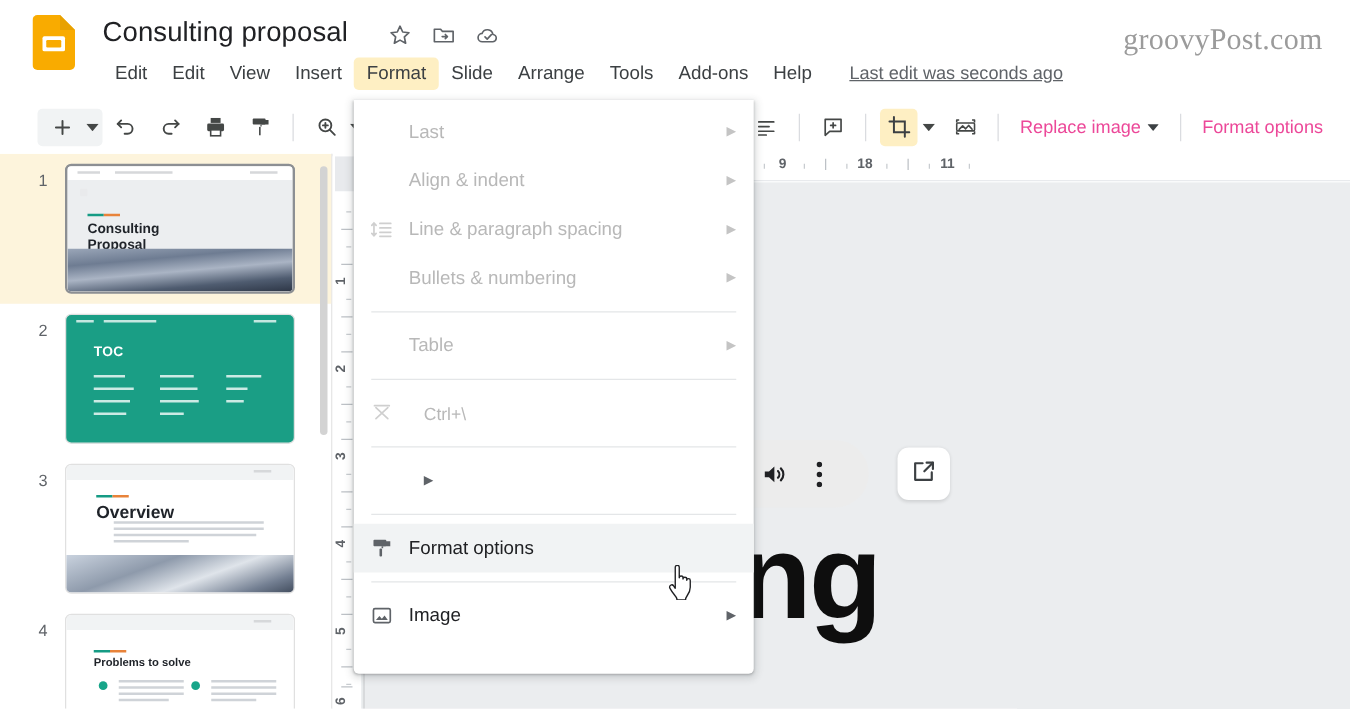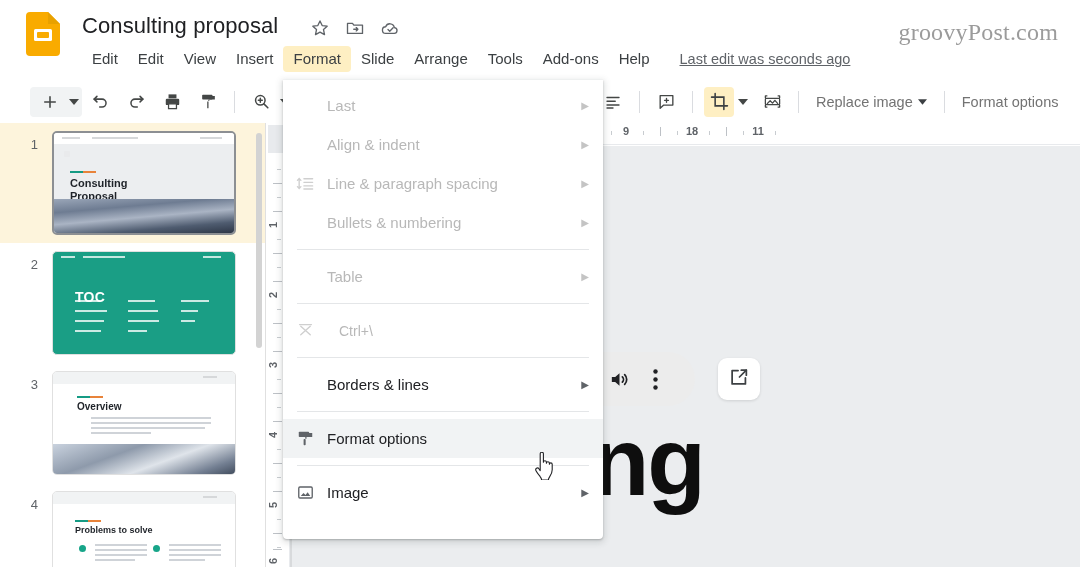--- a/index.html
+++ b/index.html
@@ -51,21 +51,21 @@
     width: 30px; height: 30px; display: flex; align-items: center; justify-content: center;
     color: #444746; border-radius: 4px; margin: 0 3px;
   }
   .tb-btn svg { display: block; }
   .tb-newslide { background: #f1f3f4; border-radius: 4px; display: flex; align-items: center; padding: 0 2px; }
   .caret { width: 12px; height: 12px; display: flex; align-items: center; justify-content: center; color: #444746; }
   .tb-sep { width: 1px; height: 22px; background: #dadce0; margin: 0 8px; }
   .tb-right { position: absolute; left: 595px; display: flex; align-items: center; }
   .tb-btn.hl { background: #feefc3; }
   .tb-text {
-    font-size: 14.5px; color: #737373; padding: 5px 9px; border-radius: 4px;
+    font-size: 14.5px; color: #ec4899; padding: 5px 9px; border-radius: 4px;
     white-space: nowrap; display: flex; align-items: center; gap: 5px;
   }
 
   
   .ruler-h {
     position: absolute; left: 290px; top: 123px; width: 790px; height: 22px;
     background: #fff; overflow: hidden; border-bottom: 1px solid #e8eaed;
   }
   .ruler-h .tick { position: absolute; top: 4px; width: 1px; height: 9px; background: #bdc1c6; }
   .ruler-h .tick.minor { top: 8px; height: 4px; background: #c8ccd0; }
@@ -363,21 +363,21 @@
     </div>
 
     <div class="slide-row">
       <div class="slide-num">2</div>
       <div class="thumb" style="background:#1a9e85">
         <div class="m-bar" style="background:transparent">
           <div class="mb-t" style="left:8px;width:14px;background:rgba(255,255,255,.75)"></div>
           <div class="mb-t" style="left:30px;width:42px;background:rgba(255,255,255,.75)"></div>
           <div class="mb-t" style="left:150px;width:18px;background:rgba(255,255,255,.75)"></div>
         </div>
-        <div class="m-toc" style="left:22px;top:37px;font-size:14px">TOC</div>
+        <div class="m-toc" style="left:22px;top:24px;font-size:11px">TOC</div>
         <div class="m-cell" style="left:22px;top:48px;width:25px"></div>
         <div class="m-cell" style="left:22px;top:58px;width:32px"></div>
         <div class="m-cell" style="left:22px;top:68px;width:29px"></div>
         <div class="m-cell" style="left:22px;top:78px;width:26px"></div>
         <div class="m-cell" style="left:75px;top:48px;width:27px"></div>
         <div class="m-cell" style="left:75px;top:58px;width:30px"></div>
         <div class="m-cell" style="left:75px;top:68px;width:31px"></div>
         <div class="m-cell" style="left:75px;top:78px;width:19px"></div>
         <div class="m-cell" style="left:128px;top:48px;width:28px"></div>
         <div class="m-cell" style="left:128px;top:58px;width:17px"></div>
@@ -388,21 +388,21 @@
     <div class="slide-row">
       <div class="slide-num">3</div>
       <div class="thumb">
         <div class="m-bar" style="height:12px;background:#f1f3f4">
           <div class="mb-t" style="left:150px;width:14px"></div>
         </div>
         <div class="m-accent" style="left:24px;top:24px">
             <div class="a1"></div>
             <div class="a2"></div>
           </div>
-        <div class="m-title" style="left:24px;top:29px;font-size:10px">Overview</div>
+        <div class="m-title" style="left:24px;top:29px;font-size:14px">Overview</div>
         <div class="m-line" style="left:38px;top:45px;width:120px"></div>
         <div class="m-line" style="left:38px;top:50px;width:120px"></div>
         <div class="m-line" style="left:38px;top:55px;width:114px"></div>
         <div class="m-line" style="left:38px;top:60px;width:60px"></div>
         <div class="m-mtn-2" style="height:30px"></div>
       </div>
     </div>
 
     <div class="slide-row">
       <div class="slide-num">4</div>
@@ -582,21 +582,20 @@
             <path d="M6 6.5l12 11M18 6.5l-12 11"></path>
         </svg>
       </span>
       <span class="dd-shortcut">Ctrl+\</span>
     </div>
 
     <div class="dd-sep"></div>
 
     <div class="dd-item">
       <span class="dd-ico"></span>
-      <span class="dd-label">Borders &amp; lines</span>
       <span class="dd-arrow">▶</span>
     </div>
 
     <div class="dd-sep"></div>
 
     <div class="dd-item hover">
       <span class="dd-ico">
         <svg width="19" height="19" viewBox="0 0 24 24" fill="#5f6368">
           <rect x="3.5" y="3.5" width="13" height="6.5" rx="1"></rect>
           <path d="M16.5 5h4v5h-7.2v2.2h-1.6V10h1.6V5z"></path>

